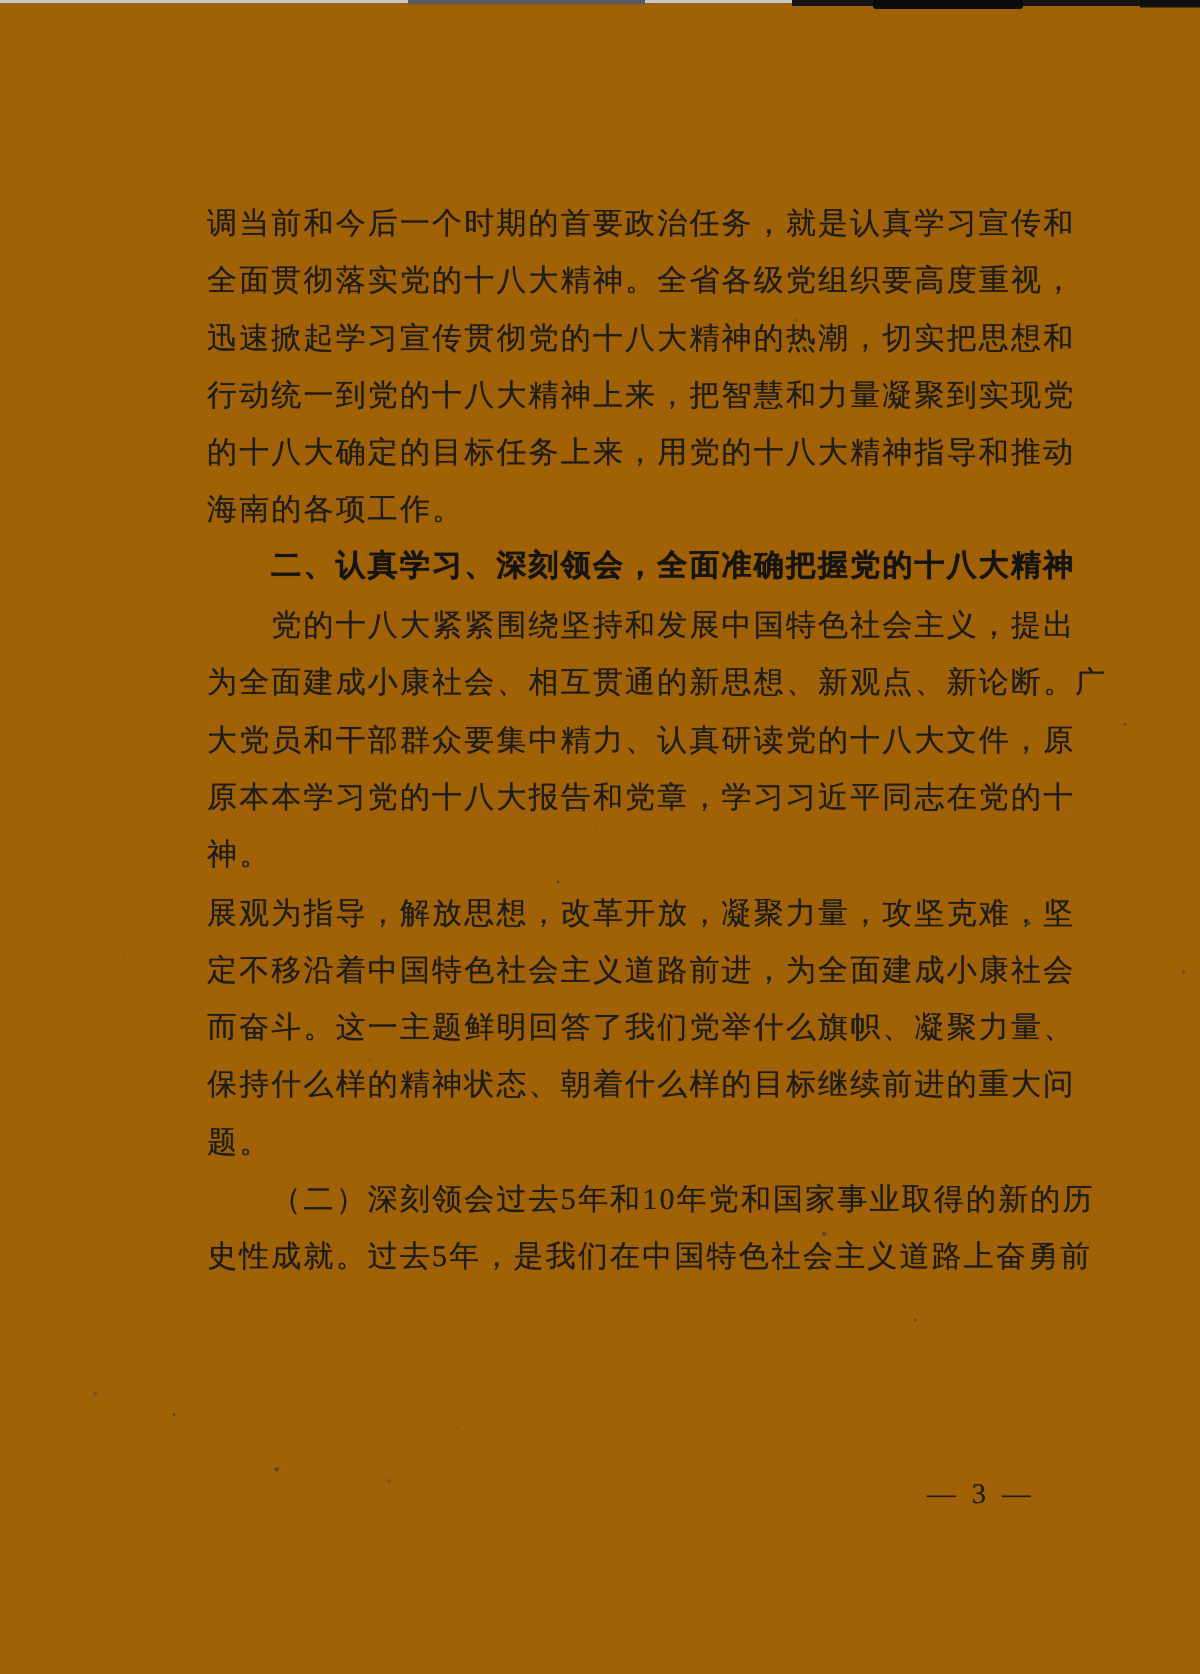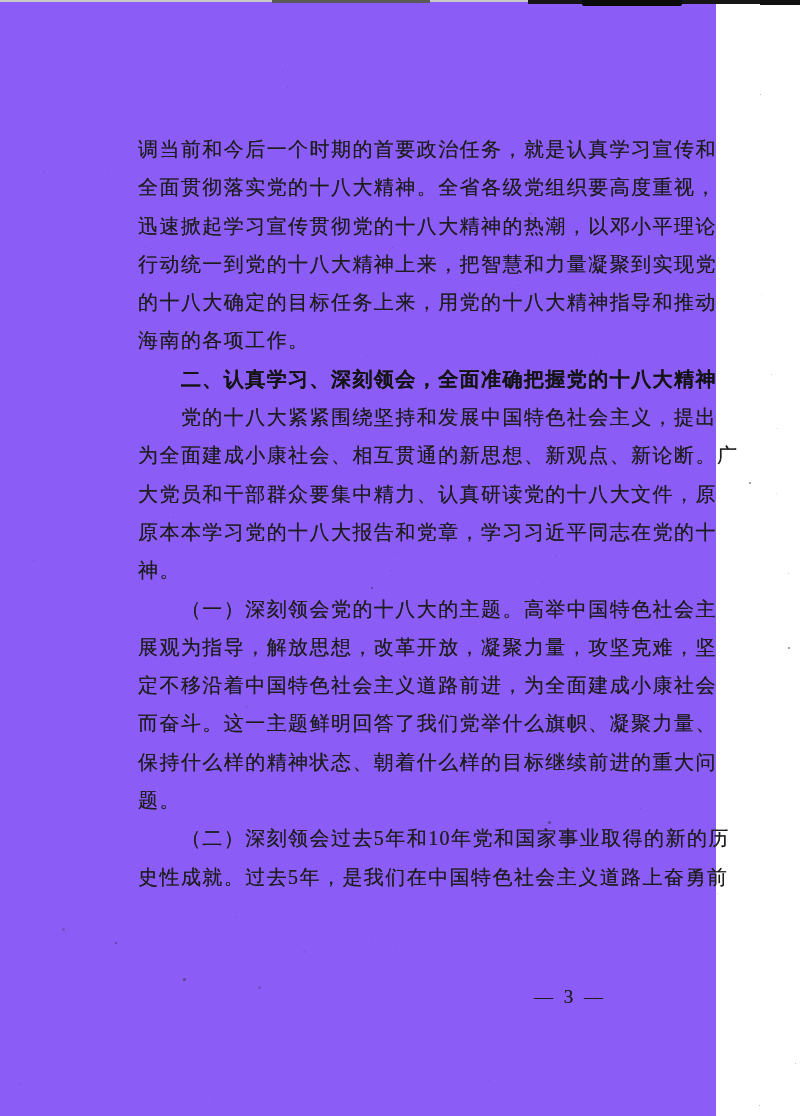--- a/index.html
+++ b/index.html
@@ -4,22 +4,22 @@
 <style>
   * { margin: 0; padding: 0; box-sizing: border-box; }
   html, body {
     width: 800px; height: 1116px;
     font-family: "Liberation Serif", serif;
     background: #ffffff;
     overflow: hidden;
   }
   .page {
     position: relative;
-    width: 716px; height: 1116px;
-    background: #8b5cf6;
+    width: 800px; height: 1116px;
+    background: #a16207;
   }
   
   .scan-edge { position: absolute; left: 0; top: 0; width: 800px; height: 8px; }
   .scan-edge .seg { position: absolute; top: 0; }
   .seg-a { left: 0;   width: 800px; height: 2px; background: #c9c9c9; }
   .seg-b { left: 272px; width: 158px; height: 3px; background: #5a5a5a; }
   .seg-c { left: 528px; width: 272px; height: 4px; background: #161616; }
   .seg-d { left: 582px; width: 100px; height: 6px; background: #0b0b0b; border-radius: 0 0 2px 2px; }
   .seg-e { left: 760px; width: 40px;  height: 5px; background: #101010; }
 
@@ -33,21 +33,21 @@
   .line {
     font-size: 20px;
     line-height: 38.3px;
     letter-spacing: 1.44px;
     color: #1d1d1d;
     white-space: nowrap;
     text-shadow: 0 0 0.5px rgba(30,30,30,0.75);
   }
   .line.indent { text-indent: 42.9px; }
   .para.heading .line {
-    font-family: Liberation Sans, sans-serif;
+    font-family: Liberation Mono, monospace;
     font-weight: bold;
     color: #141414;
     text-shadow: 0 0 0.6px rgba(15,15,15,0.8);
   }
 
   .page-number {
     position: absolute;
     top: 986px;
     right: 110px;
     font-size: 19px;
@@ -76,37 +76,36 @@
     <div class="seg seg-b"></div>
     <div class="seg seg-c"></div>
     <div class="seg seg-d"></div>
     <div class="seg seg-e"></div>
   </div>
 
   <div class="content" id="doc-content">
       <div class="para body">
         <div class="line">调当前和今后一个时期的首要政治任务，就是认真学习宣传和</div>
         <div class="line">全面贯彻落实党的十八大精神。全省各级党组织要高度重视，</div>
-        <div class="line">迅速掀起学习宣传贯彻党的十八大精神的热潮，以邓小平理论</div>
+        <div class="line">迅速掀起学习宣传贯彻党的十八大精神的热潮，切实把思想和</div>
         <div class="line">行动统一到党的十八大精神上来，把智慧和力量凝聚到实现党</div>
         <div class="line">的十八大确定的目标任务上来，用党的十八大精神指导和推动</div>
         <div class="line">海南的各项工作。</div>
       </div>
       <div class="para heading">
         <div class="line indent">二、认真学习、深刻领会，全面准确把握党的十八大精神</div>
       </div>
       <div class="para body">
         <div class="line indent">党的十八大紧紧围绕坚持和发展中国特色社会主义，提出</div>
         <div class="line">为全面建成小康社会、相互贯通的新思想、新观点、新论断。广</div>
         <div class="line">大党员和干部群众要集中精力、认真研读党的十八大文件，原</div>
         <div class="line">原本本学习党的十八大报告和党章，学习习近平同志在党的十</div>
         <div class="line">神。</div>
       </div>
       <div class="para body">
-        <div class="line indent">（一）深刻领会党的十八大的主题。高举中国特色社会主</div>
         <div class="line">展观为指导，解放思想，改革开放，凝聚力量，攻坚克难，坚</div>
         <div class="line">定不移沿着中国特色社会主义道路前进，为全面建成小康社会</div>
         <div class="line">而奋斗。这一主题鲜明回答了我们党举什么旗帜、凝聚力量、</div>
         <div class="line">保持什么样的精神状态、朝着什么样的目标继续前进的重大问</div>
         <div class="line">题。</div>
       </div>
       <div class="para body">
         <div class="line indent">（二）深刻领会过去5年和10年党和国家事业取得的新的历</div>
         <div class="line">史性成就。过去5年，是我们在中国特色社会主义道路上奋勇前</div>
       </div>

